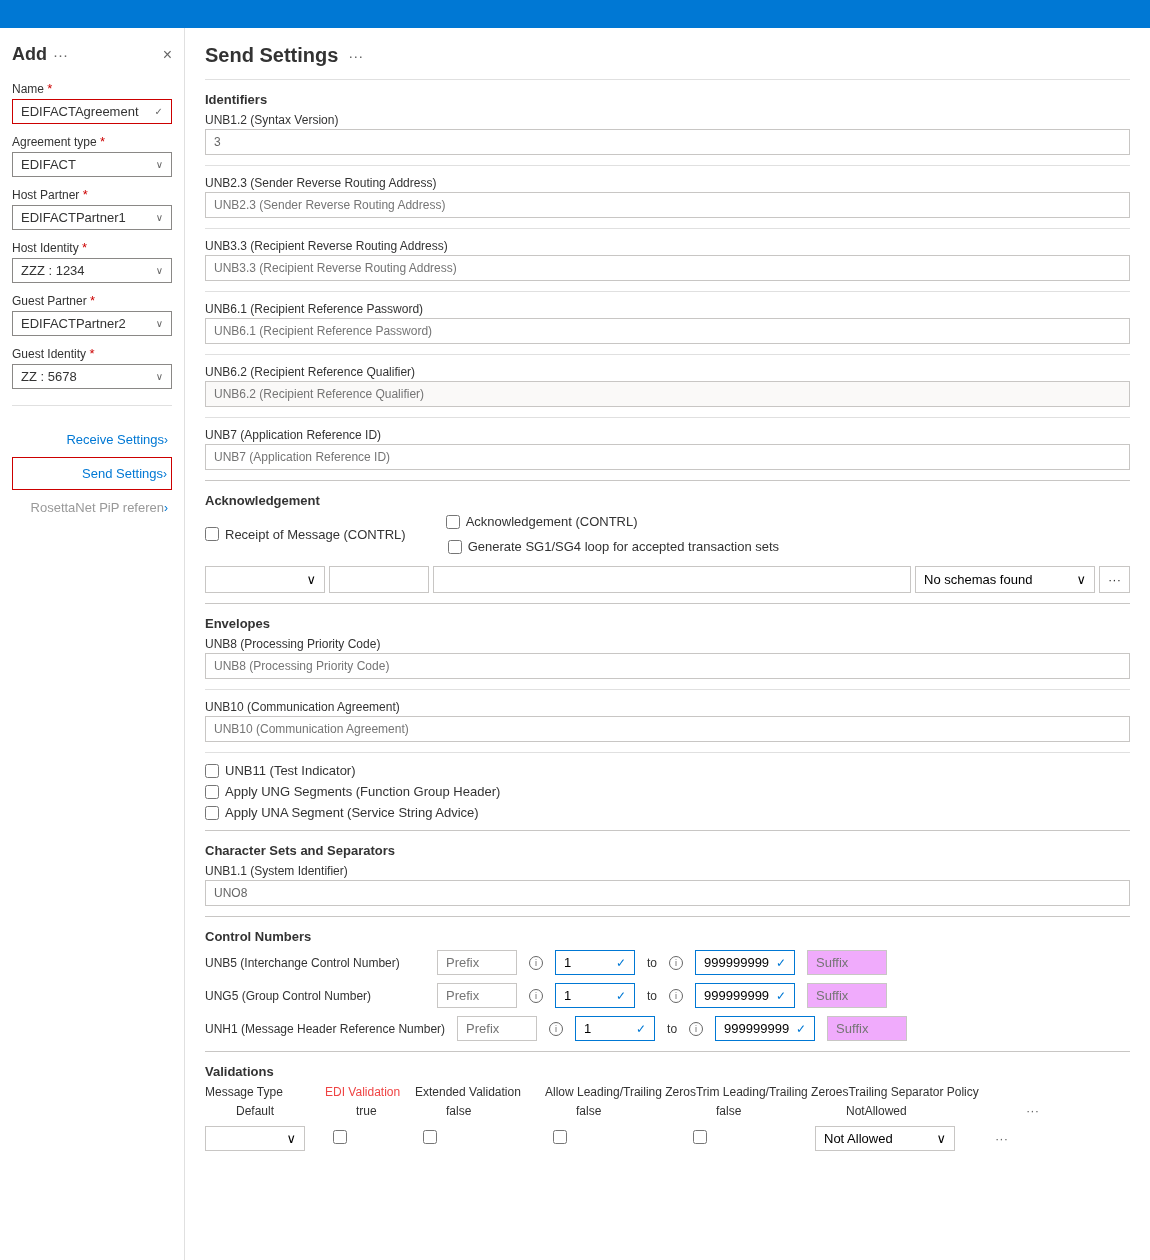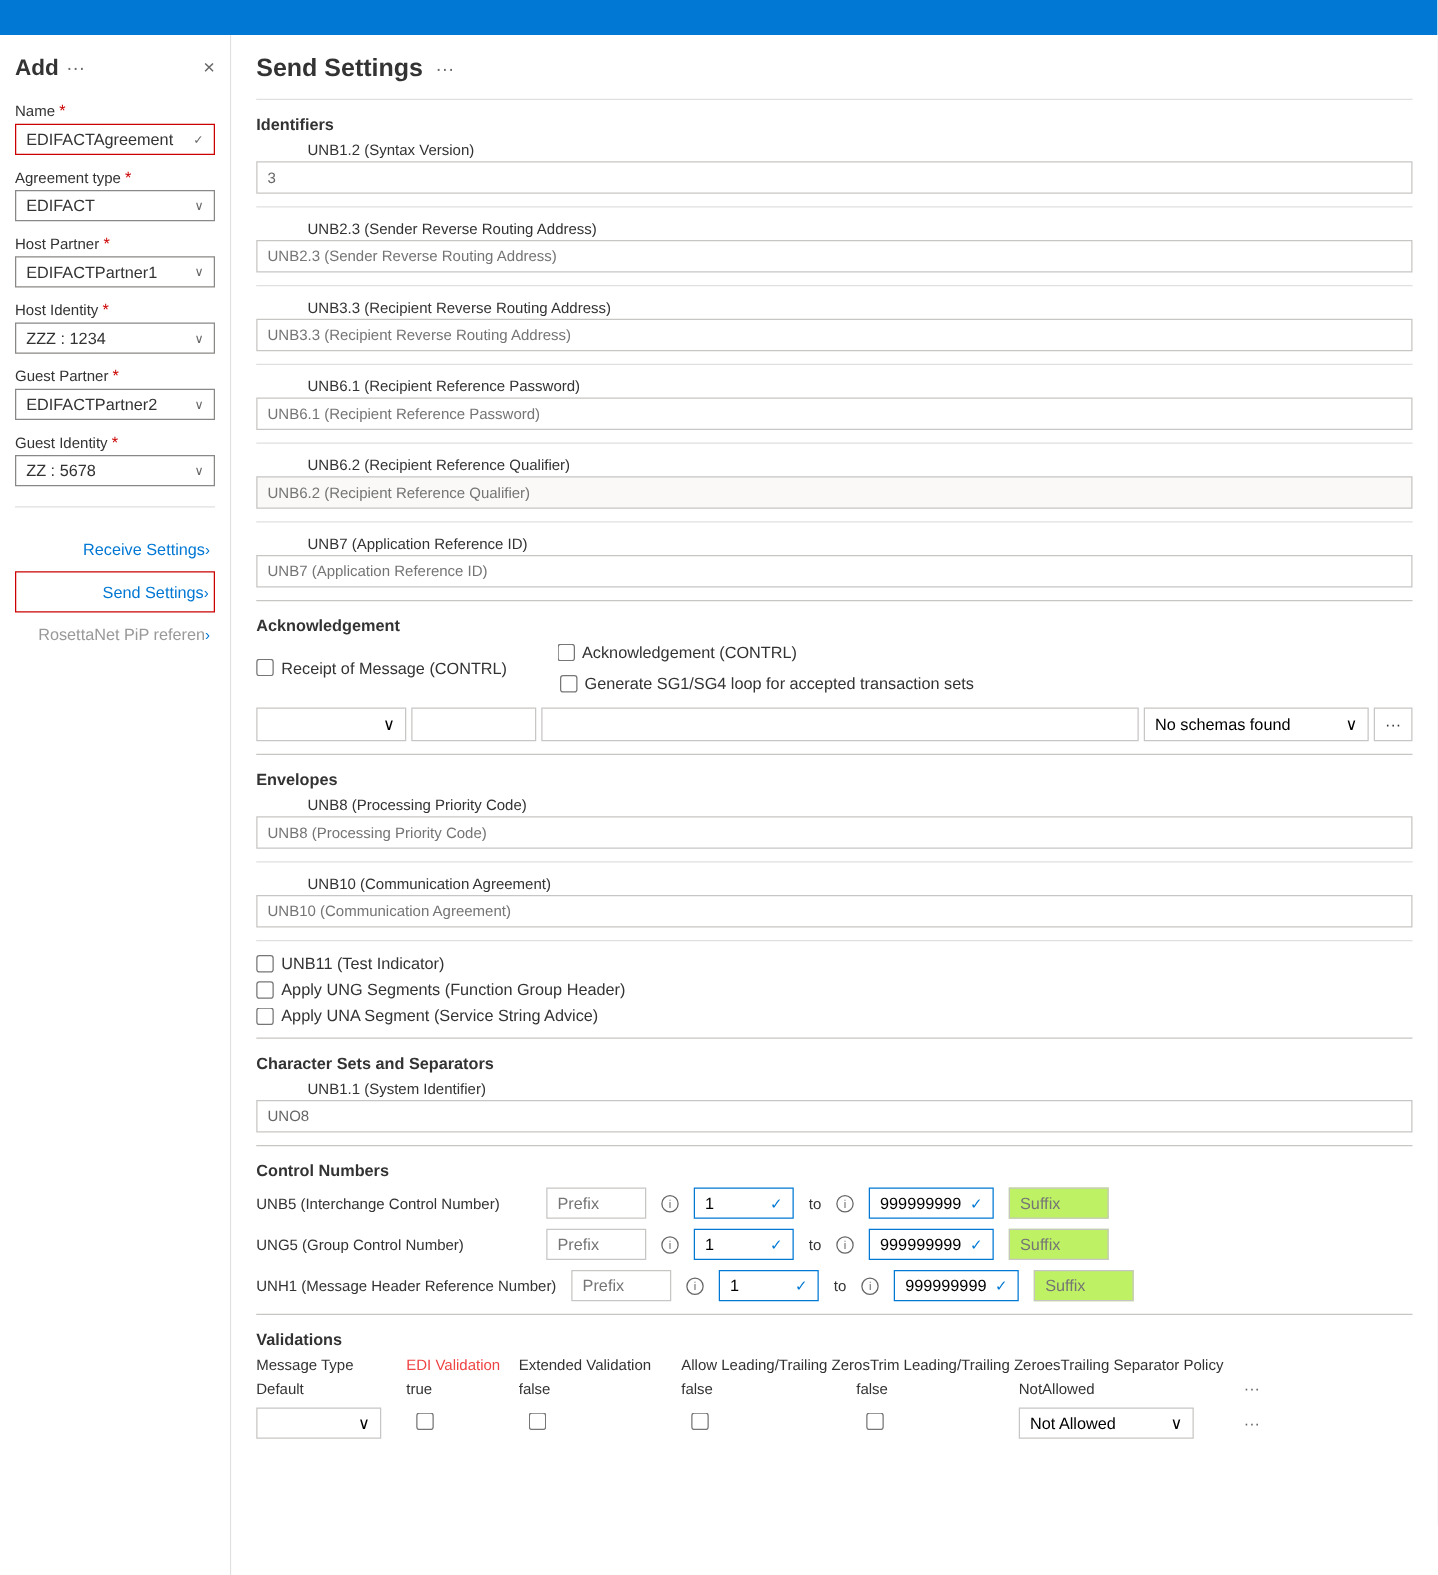--- a/index.html
+++ b/index.html
@@ -26,21 +26,21 @@
     
     
     .main { flex: 1; overflow-y: auto; background: #fff; padding: 0 20px 20px 20px; }
     .main-header { display: flex; align-items: center; padding: 16px 0 12px 0; border-bottom: 1px solid #e0e0e0; margin-bottom: 8px; }
     
     
     .section { margin-bottom: 8px; }
     .section-title { font-size: 13px; font-weight: 600; color: #333; margin: 12px 0 6px 0; }
     
     .field-row { margin-bottom: 6px; }
-    .field-row-label { font-size: 12px; color: #333; margin-bottom: 2px; margin-left: 41px; }
+    .field-row-label { font-size: 12px; color: #333; margin-bottom: 2px; }
     .text-input { width: 100%; border: 1px solid #c8c6c4; padding: 5px 8px; color: #666; background: #fff; font-size: 12px; }
     .text-input.light-bg { background: #faf9f8; }
     
     .section-divider { border: none; border-top: 1px solid #e0e0e0; margin: 10px 0; }
     
     
     .ack-section { margin-bottom: 8px; }
     .checkbox-row { display: flex; align-items: center; gap: 6px; margin-bottom: 6px; }
     .checkbox-row input[type=checkbox] { width: 14px; height: 14px; cursor: pointer; }
     .checkbox-row label { font-size: 13px; color: #333; }
@@ -52,21 +52,21 @@
     .schema-dropdown { border: 1px solid #c8c6c4; padding: 5px 8px; display: flex; align-items: center; justify-content: space-between; width: 180px; background: #fff; cursor: pointer; }
     .dots-btn { border: 1px solid #c8c6c4; padding: 5px 8px; cursor: pointer; background: #fff; color: #333; }
     
     
     .cn-row { display: flex; align-items: center; gap: 12px; margin-bottom: 8px; }
     .cn-label { font-size: 12px; color: #333; min-width: 220px; }
     .cn-prefix { border: 1px solid #c8c6c4; padding: 4px 8px; width: 80px; color: #666; background: #fff; }
     .cn-num { border: 1px solid #0078d4; padding: 4px 8px; width: 80px; display: flex; align-items: center; justify-content: space-between; cursor: pointer; }
     .cn-to { font-size: 12px; color: #333; }
     .cn-max { border: 1px solid #0078d4; padding: 4px 8px; width: 100px; display: flex; align-items: center; justify-content: space-between; cursor: pointer; }
-    .cn-suffix { border: 1px solid #c8c6c4; padding: 4px 8px; width: 80px; color: #666; background: #bef264; }
+    .cn-suffix { border: 1px solid #c8c6c4; padding: 4px 8px; width: 80px; color: #666; background: #f0abfc; }
     
     .blue-check { color: #0078d4; font-size: 12px; }
     .info-circle { display: inline-flex; align-items: center; justify-content: center; width: 14px; height: 14px; border: 1px solid #666; border-radius: 50%; font-size: 9px; color: #666; cursor: pointer; }
   </style>
 </head>
 <body>
 
 <div class="top-bar"></div>
 
 <div class="container">
@@ -320,21 +320,21 @@
       <div style="display:flex;gap:0;margin-bottom:4px;align-items:flex-end;">
         <span style="min-width:120px;font-size:12px;font-weight:500;color:#333;">Message Type</span>
         <span style="min-width:90px;font-size:12px;font-weight:500;color:#ef4444;">EDI Validation</span>
         <span style="min-width:130px;font-size:12px;font-weight:500;color:#333;">Extended Validation</span>
         <span style="min-width:140px;font-size:12px;font-weight:500;color:#333;">Allow Leading/Trailing Zeros</span>
         <span style="min-width:130px;font-size:12px;font-weight:500;color:#333;">Trim Leading/Trailing Zeroes</span>
         <span style="min-width:180px;font-size:12px;font-weight:500;color:#333;">Trailing Separator Policy</span>
       </div>
 
       <div style="display:flex;gap:0;align-items:center;margin-bottom:4px;">
-        <span style="min-width:120px;font-size:12px;color:#333;">Default</span>
+        <span style="min-width:120px;font-size:12px;color:#333;margin-left:31px;">Default</span>
         <span style="min-width:90px;font-size:12px;color:#333;">true</span>
         <span style="min-width:130px;font-size:12px;color:#333;">false</span>
         <span style="min-width:140px;font-size:12px;color:#333;">false</span>
         <span style="min-width:130px;font-size:12px;color:#333;">false</span>
         <span style="min-width:180px;font-size:12px;color:#333;">NotAllowed</span>
         <span style="font-size:13px;color:#666;cursor:pointer;">···</span>
       </div>
 
       <div style="display:flex;gap:0;align-items:center;padding:4px 0;">
         <div style="min-width:120px;">

